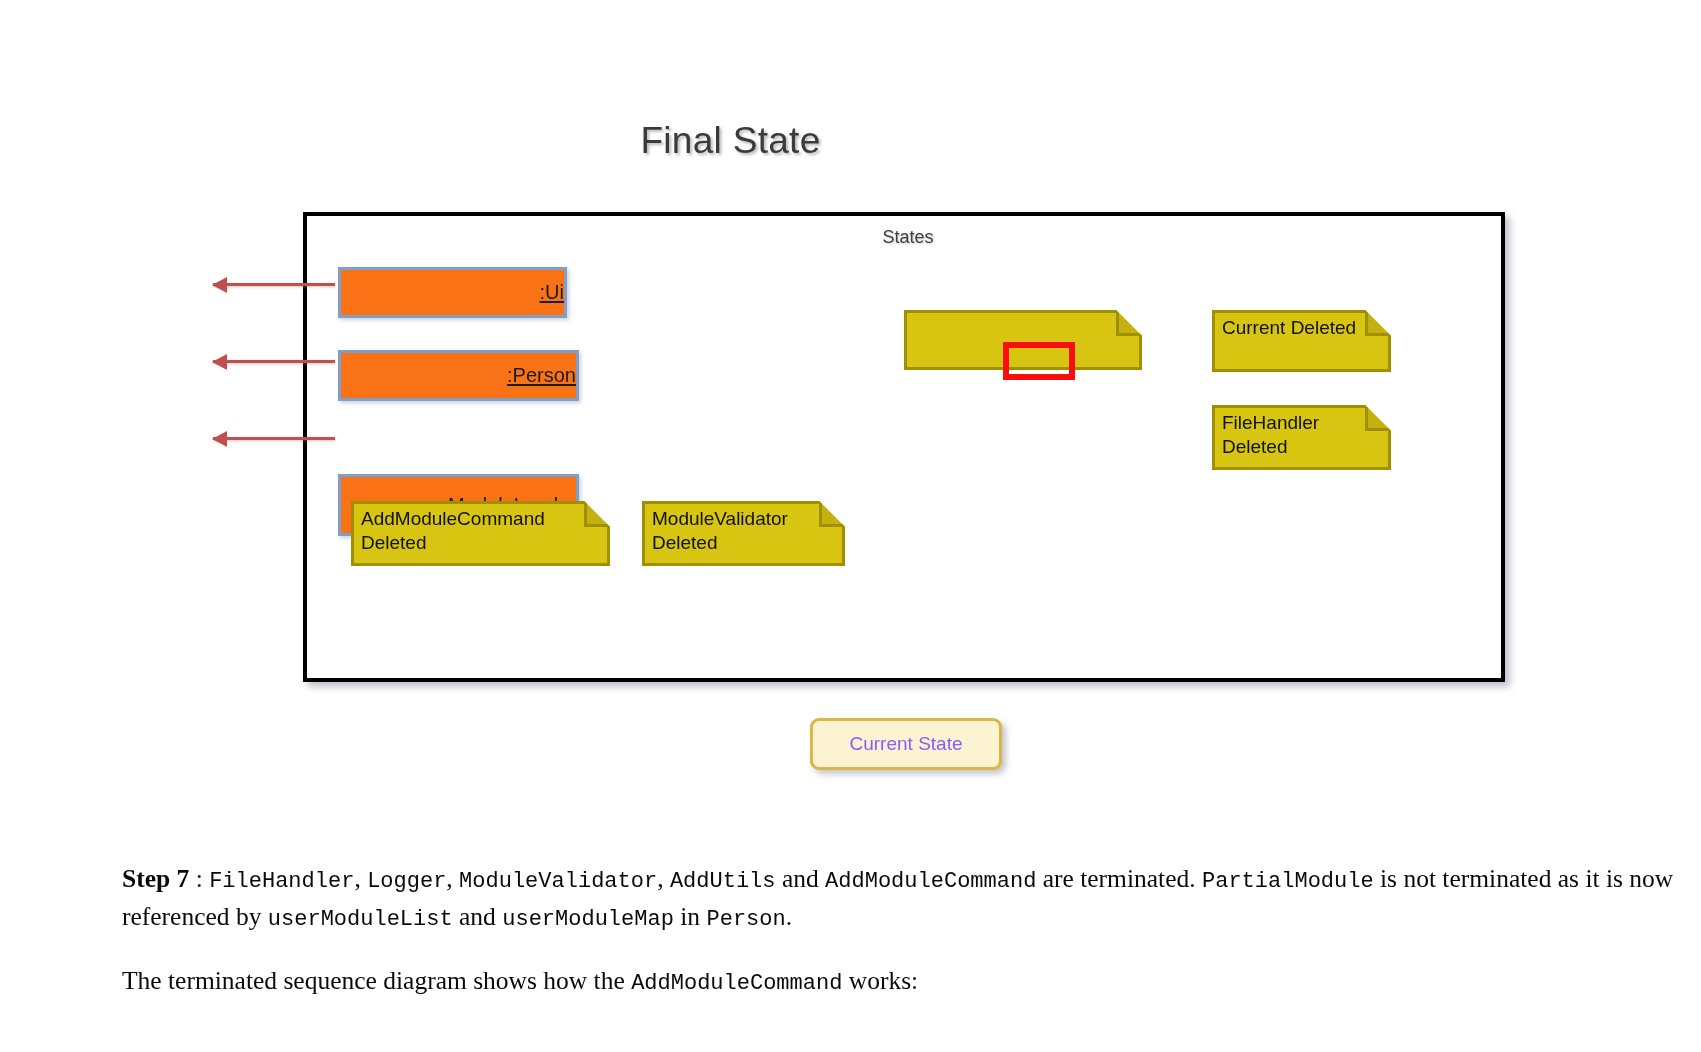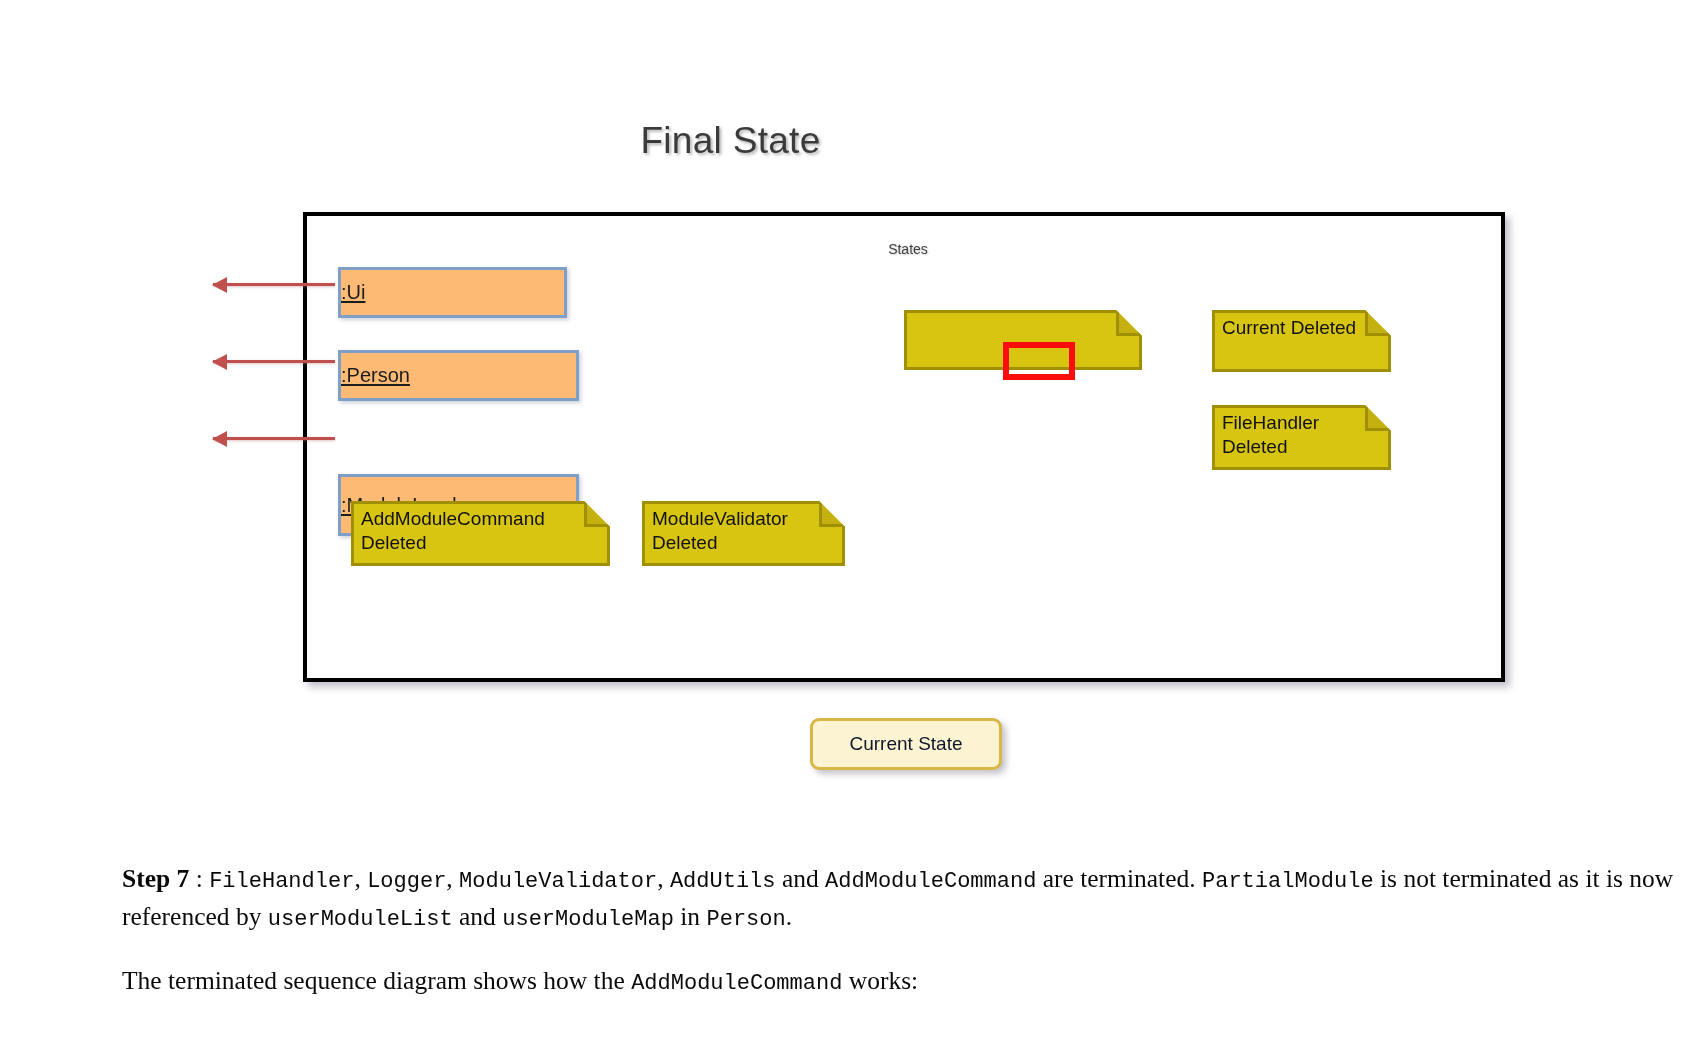--- a/index.html
+++ b/index.html
@@ -30,36 +30,36 @@
   .state-container {
     position: absolute;
     left: 303px; top: 212px;
     width: 1202px; height: 470px;
     background: #ffffff;
     border: 4px solid #000000;
     box-shadow: 5px 5px 7px rgba(120,120,140,0.45);
   }
   .states-label {
     position: absolute;
-    left: 0; top: 25px;
+    left: 0; top: 11px;
     width: 1202px;
     text-align: center;
-    font-size: 14px;
+    font-size: 18px;
     color: #404040;
     text-shadow: 1px 1px 2px rgba(150,150,150,0.5);
   }
 
   
   .obj-box {
     position: absolute;
-    background: #fdba74;
+    background: #f97316;
     border: 3px solid #7f9ec8;
     display: flex;
     align-items: center;
-    justify-content: flex-start;
+    justify-content: flex-end;
     box-shadow: 2px 2px 4px rgba(130,140,160,0.4);
   }
   .obj-box span {
     font-size: 20px;
     color: #1d1d1d;
     text-decoration: underline;
     text-underline-offset: 2px;
   }
 
   
@@ -123,21 +123,21 @@
     position: absolute;
     left: 810px; top: 718px;
     width: 192px; height: 52px;
     background: #fcf3d2;
     border: 3px solid #d6b747;
     border-radius: 9px;
     display: flex;
     align-items: center;
     justify-content: center;
     font-size: 19px;
-    color: #0f172a;
+    color: #8b5cf6;
     box-shadow: 4px 4px 6px rgba(140,140,150,0.5);
   }
 
   
   .prose {
     position: absolute;
     left: 98px;
     width: 1560px;
     font-family: "Liberation Serif", serif;
     font-size: 25.5px;

